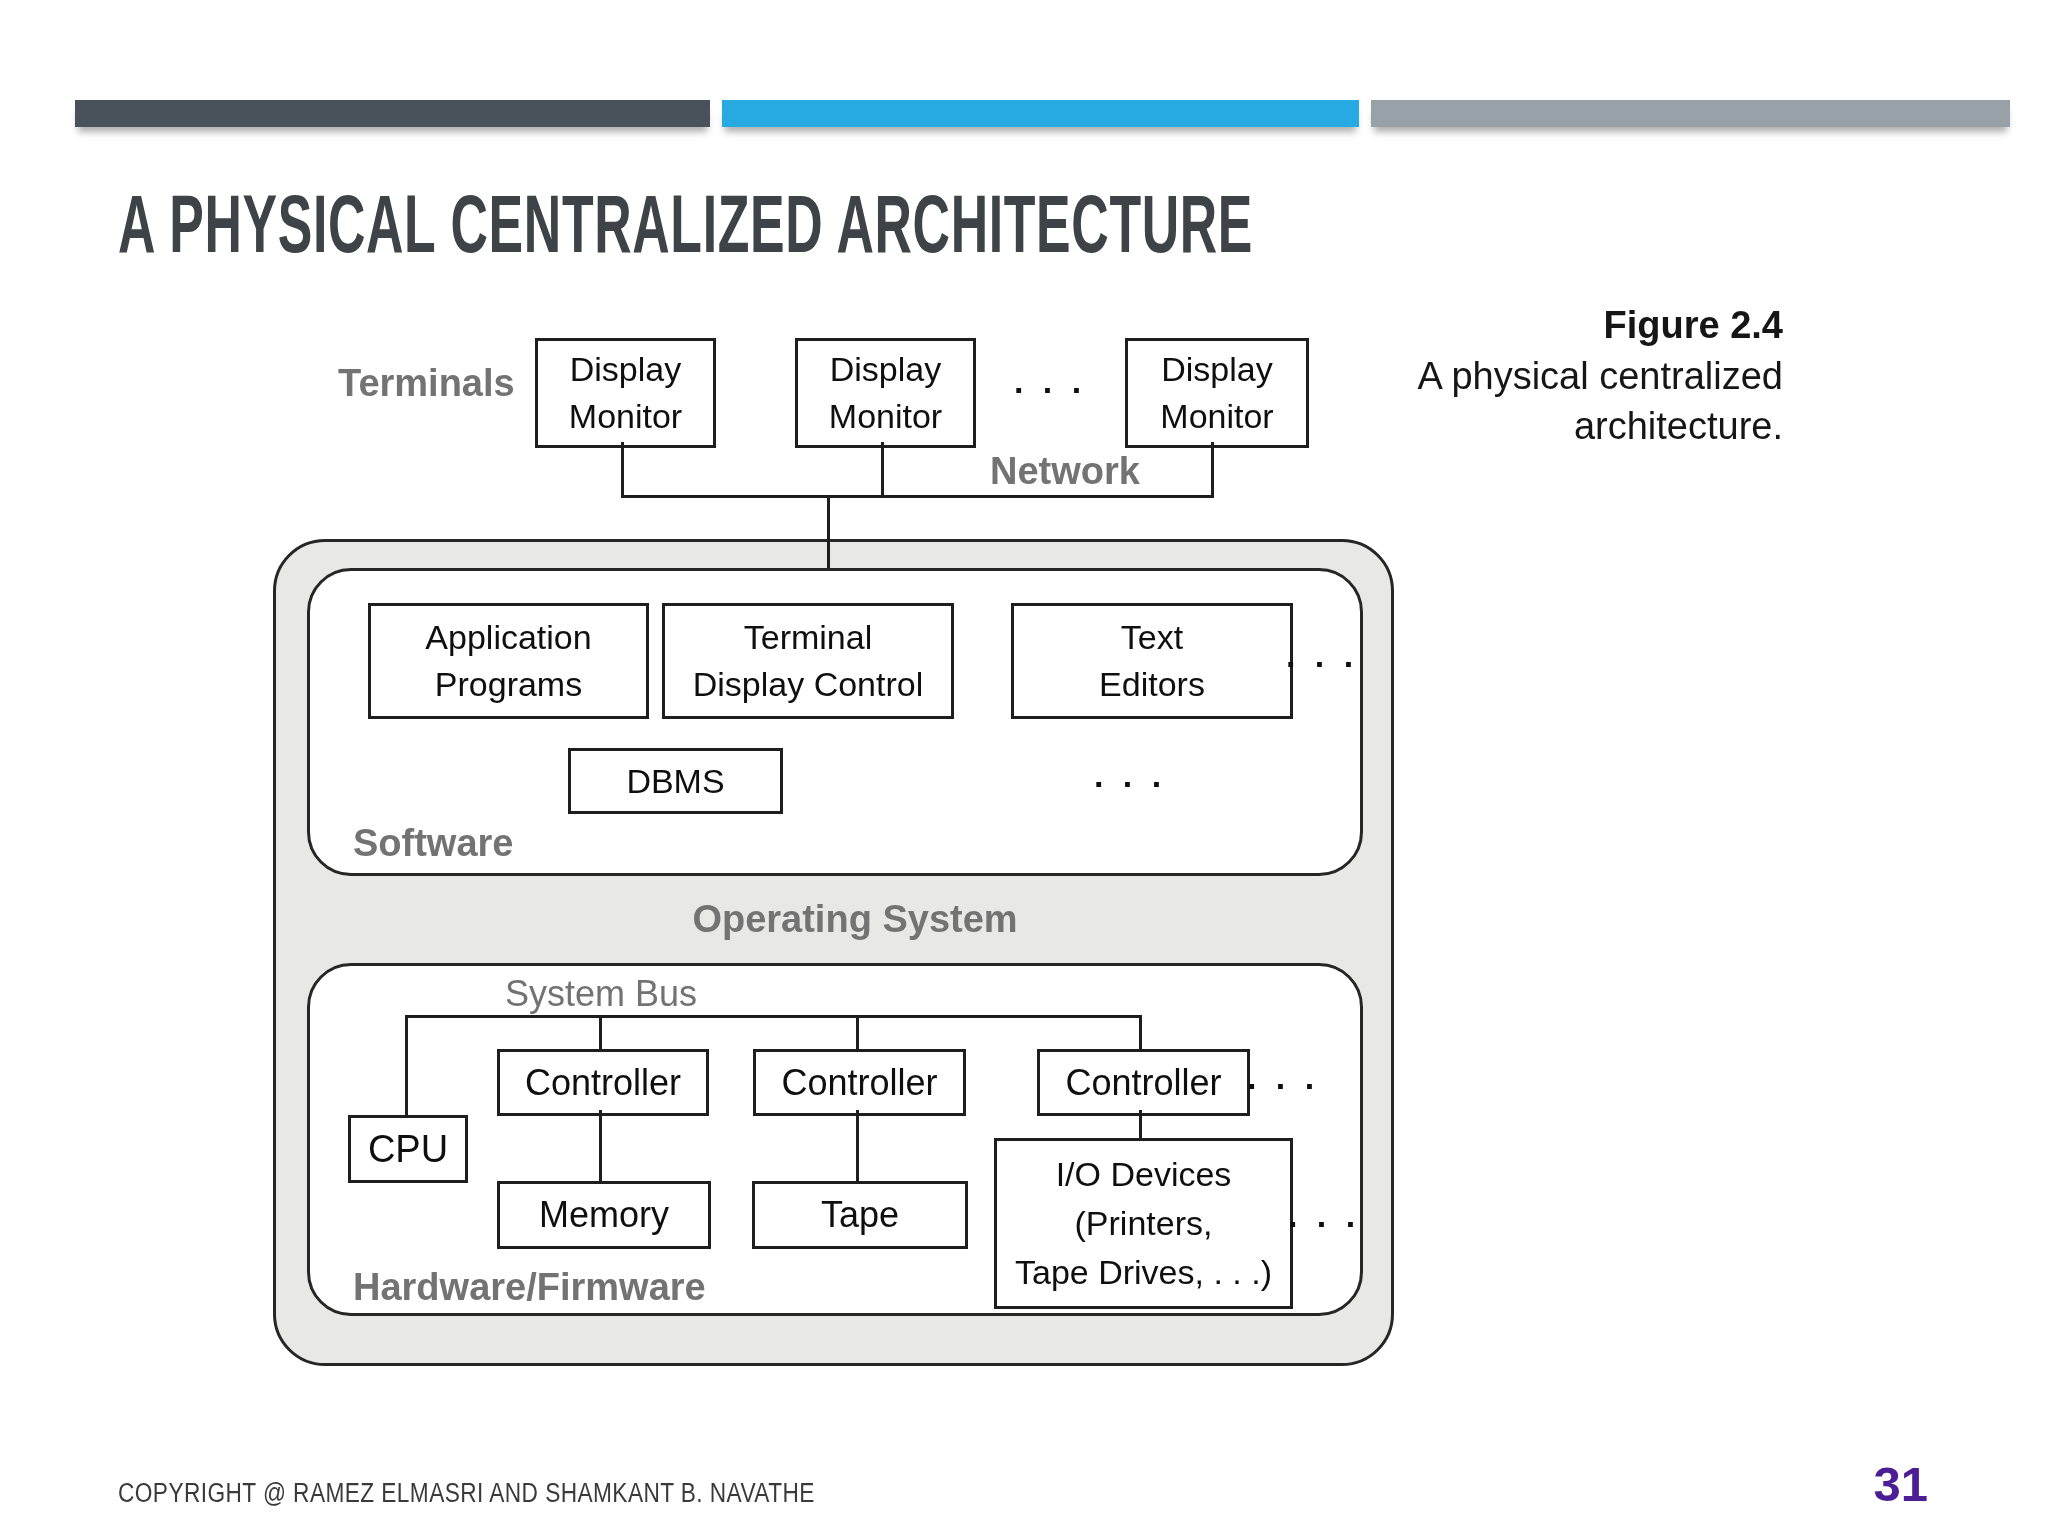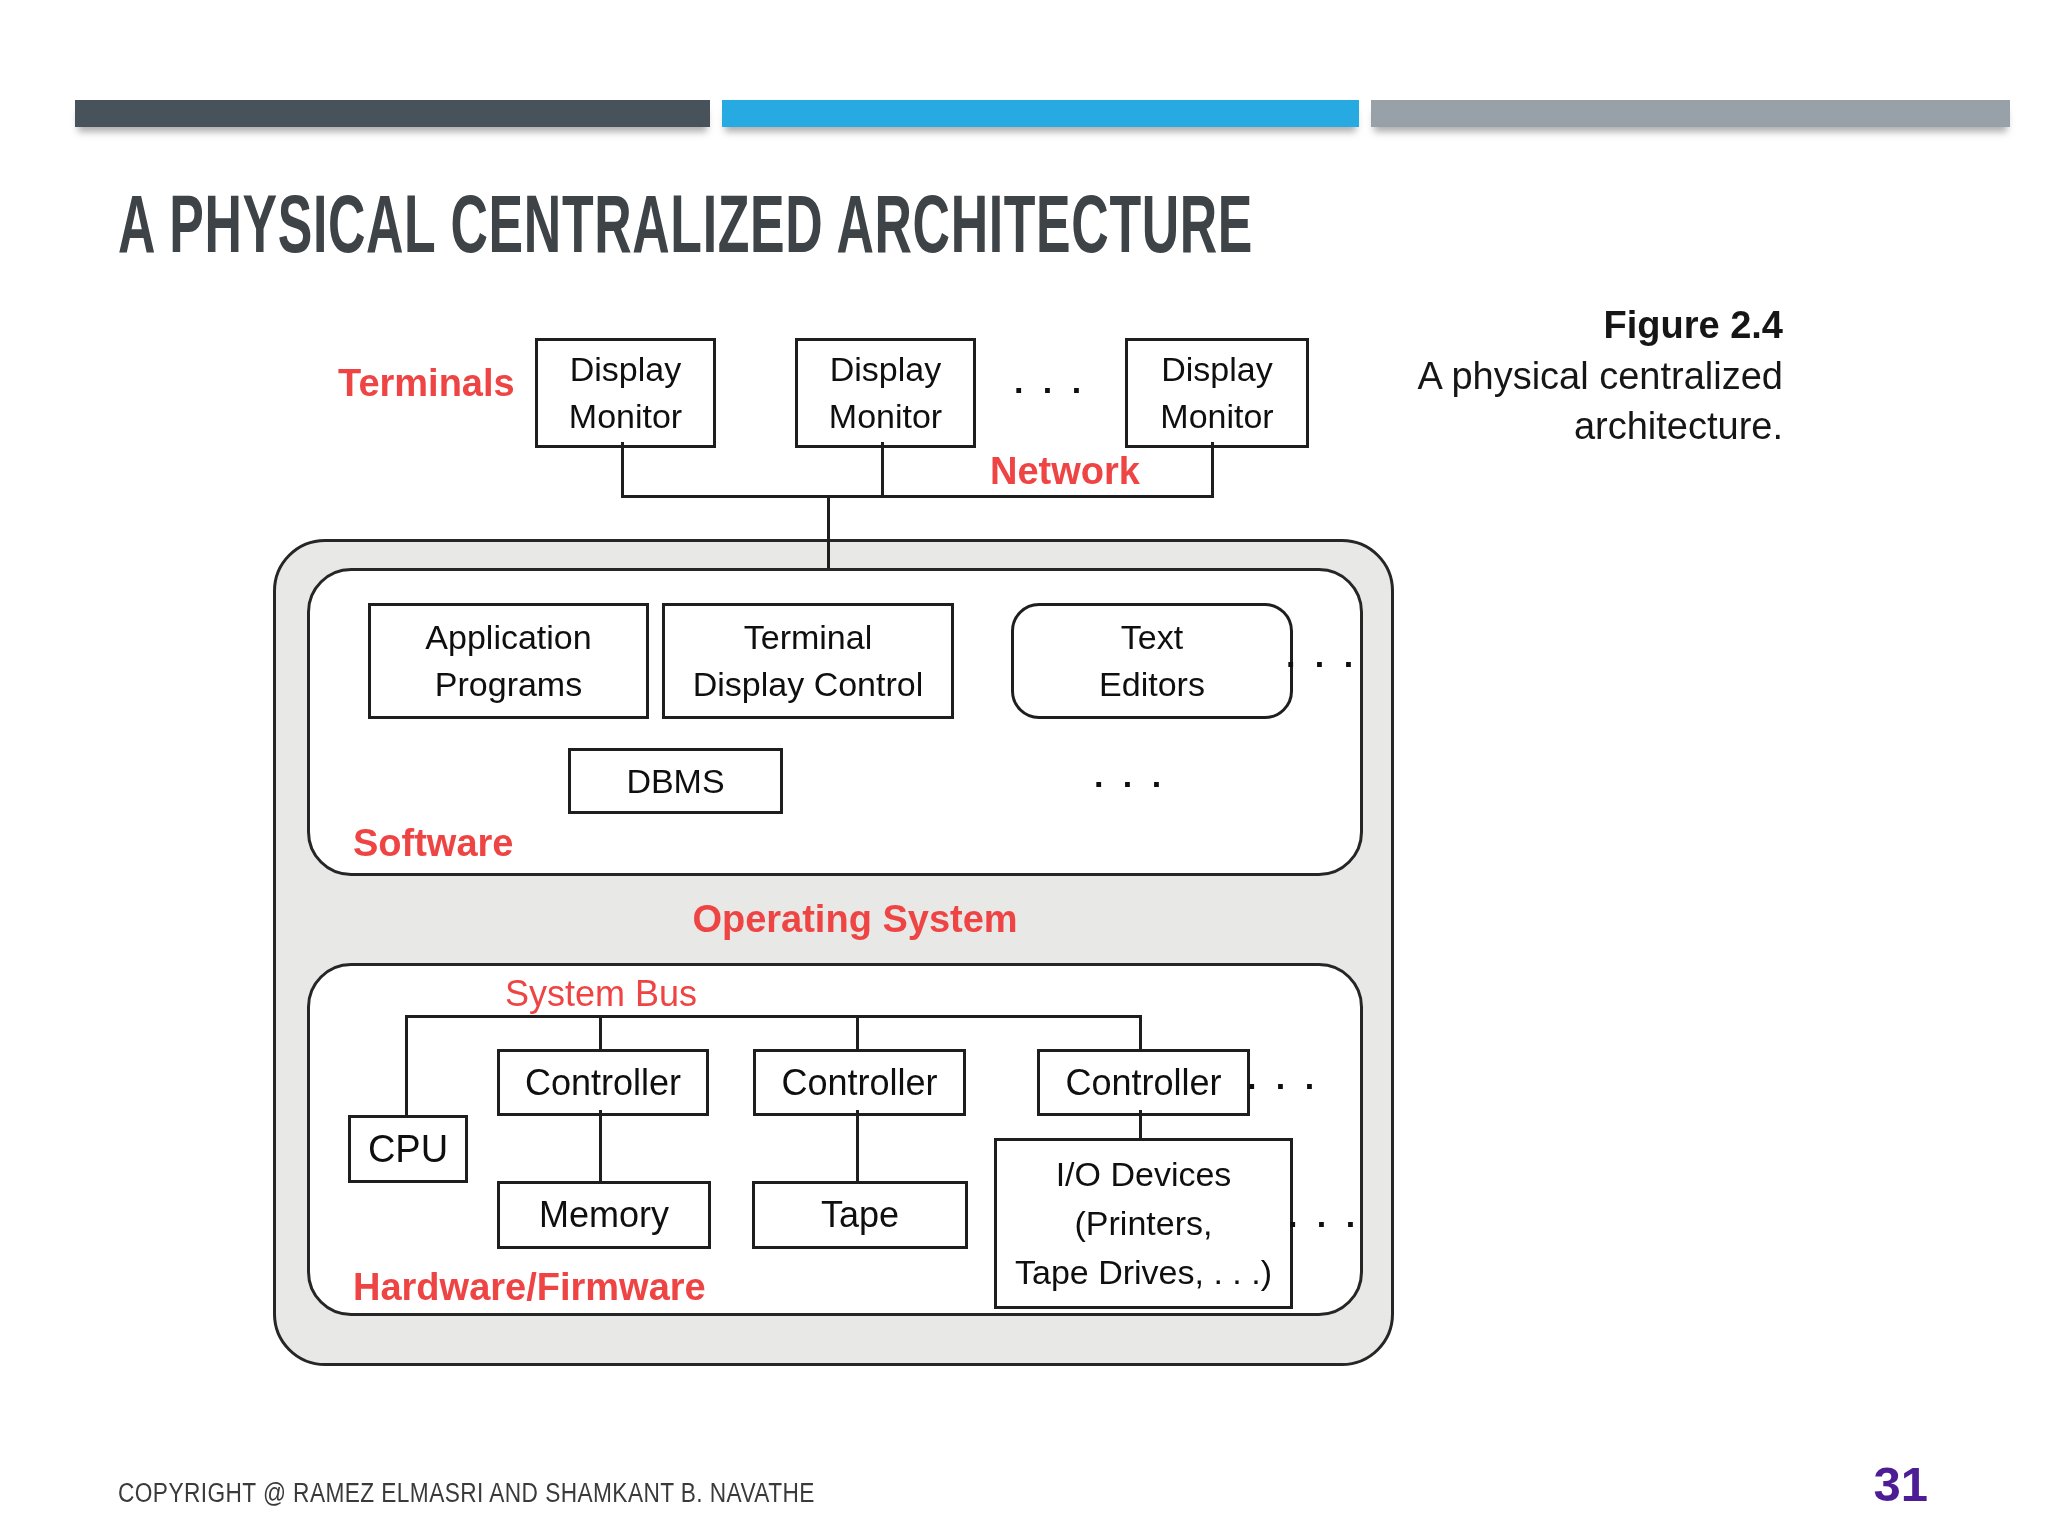--- a/index.html
+++ b/index.html
@@ -23,21 +23,21 @@
 
   
   .box{position:absolute;background:#ffffff;border:3px solid #1e1e1e;display:flex;
        align-items:center;justify-content:center;text-align:center;font-size:34px;
        line-height:1.38;color:#0f0f0f;white-space:pre-line;}
   .hw-font{font-size:36px;}
   .rect{position:absolute;border:3px solid #262626;}
   .outer-rect{background:#e8e8e7;border-radius:52px;}
   .inner-rect{background:#ffffff;border-radius:44px;}
   .hline,.vline{position:absolute;background:#1e1e1e;}
-  .lbl{position:absolute;color:#ef4444;font-size:38px;white-space:nowrap;}
+  .lbl{position:absolute;color:#737373;font-size:38px;white-space:nowrap;}
   .bold{font-weight:bold;}
   .ellipsis{position:absolute;width:84px;text-align:center;font-size:34px;font-weight:bold;
             letter-spacing:5px;color:#0f0f0f;white-space:nowrap;}
 
   
   .footer{position:absolute;left:118px;top:1478px;font-size:27px;color:#3a3a3a;
           letter-spacing:.5px;white-space:nowrap;transform:scaleX(0.84);transform-origin:left top;}
   .pagenum{position:absolute;right:120px;top:1456px;font-size:49px;font-weight:bold;color:#4c1d95;}
 </style>
 </head>
@@ -74,21 +74,21 @@
 
   <div class="rect outer-rect" style="left:273px;top:539px;width:1115px;height:821px;"></div>
 
   <div class="vline" style="left:827px;top:495px;width:3px;height:110px;"></div>
 
   <div class="rect inner-rect" style="left:307px;top:568px;width:1050px;height:302px;"></div>
   <div class="box" style="left:368px;top:603px;width:275px;height:110px;">Application
 Programs</div>
   <div class="box" style="left:662px;top:603px;width:286px;height:110px;">Terminal
 Display Control</div>
-  <div class="box" style="left:1011px;top:603px;width:276px;height:110px;border-radius:28px;">Text
+  <div class="box" style="left:1011px;top:603px;width:276px;height:110px;">Text
 Editors</div>
   <div class="ellipsis" style="left:1280px;top:636px;">. . .</div>
   <div class="box" style="left:568px;top:748px;width:209px;height:60px;">DBMS</div>
   <div class="ellipsis" style="left:1088px;top:756px;">. . .</div>
   <div class="lbl bold" style="left:353px;top:822px;text-align:center;">Software</div>
 
   <div class="lbl bold" style="left:655px;top:898px;width:400px;text-align:center;">Operating System</div>
 
   <div class="rect inner-rect" style="left:307px;top:963px;width:1050px;height:347px;"></div>
   <div class="lbl" style="left:505px;top:973px;font-size:36px;">System Bus</div>

